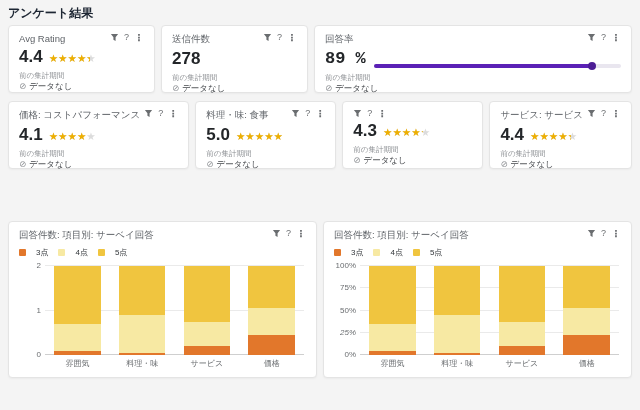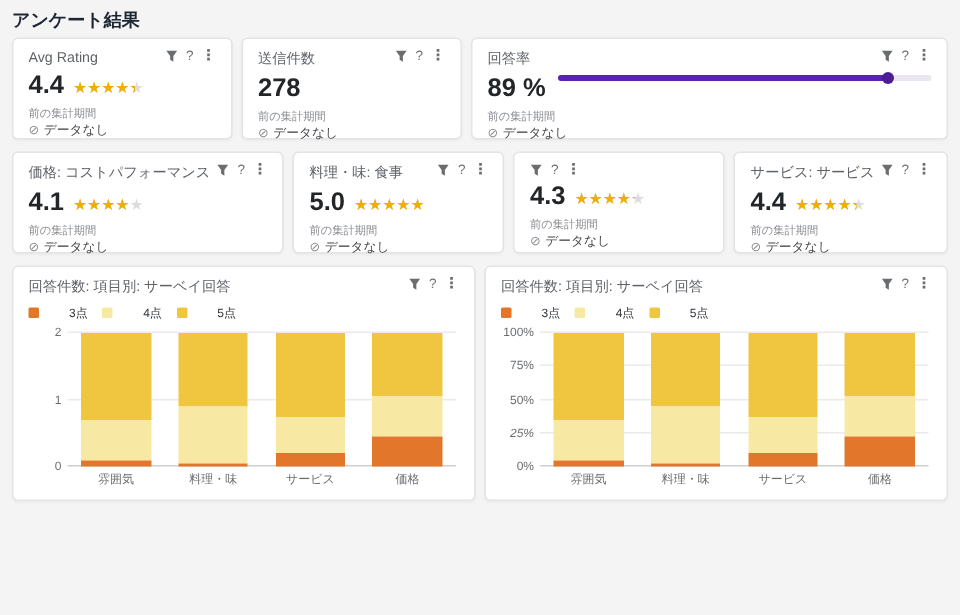--- a/index.html
+++ b/index.html
@@ -24,37 +24,37 @@
   .kpi { height: 68px; }
   .w-sm { width: 147px; flex: none; }
   .w-flex { flex: 1; }
   .card-head { display: flex; justify-content: space-between; align-items: flex-start; gap: 4px; }
   .card-title { font-size: 9.5px; color: #5f6368; white-space: nowrap; overflow: hidden; flex: 1; }
   .icons { display: flex; gap: 5px; align-items: center; color: #6a6d70; flex: none; }
   .icon { font-size: 9px; line-height: 9px; cursor: pointer; }
   .icon svg { display: block; }
   .kebab { font-size: 10px; font-weight: 700; }
   .value-row { display: flex; align-items: baseline; gap: 6px; margin-top: 4px; }
-  .value-row.center { align-items: flex-start; gap: 8px; }
+  .value-row.center { align-items: flex-end; gap: 8px; font-family: Liberation Mono, monospace; }
   .value { font-size: 17px; font-weight: 700; color: #232629; line-height: 18px; }
   .stars { position: relative; display: inline-block; font-size: 10.5px; line-height: 1; }
   .s-base { color: #dcdcdc; }
   .s-fill { position: absolute; left: 0; top: 0; overflow: hidden; white-space: nowrap; color: #eeaf00; }
   .prev { margin-top: 5px; font-size: 7.5px; color: #8a8d91; line-height: 9px; }
   .nodata { margin-top: 1px; font-size: 8.5px; color: #45484c; display: flex; align-items: center; gap: 3px; line-height: 10px; }
   .nodata .slash { color: #8a8d91; font-size: 8.5px; }
   .track { position: relative; flex: 1; height: 4px; background: #e9e6ef; border-radius: 2px; }
   .bar-fill { position: absolute; left: 0; top: 0; height: 4px; border-radius: 2px; background: #5b21b6; }
   .bar-fill::after {
     content: ""; position: absolute; right: -2px; top: -2px;
     width: 8px; height: 8px; border-radius: 50%; background: #4c1d95;
   }
-  .chart-card { height: 157px; display: flex; flex-direction: column; }
+  .chart-card { height: 157px; display: flex; flex-direction: column; margin-top: 44px; }
   .legend { display: flex; gap: 10px; margin: 5px 0 1px; }
-  .legend-item { display: flex; align-items: center; gap: 20px; font-size: 8px; color: #32363a; cursor: pointer; text-align: center; }
+  .legend-item { display: flex; align-items: center; gap: 10px; font-size: 8px; color: #32363a; cursor: pointer; text-align: center; }
   .swatch { width: 7px; height: 7px; border-radius: 1px; }
   .chart-body { position: relative; flex: 1; margin-top: 2px; }
   .plot { position: absolute; left: 26px; right: 2px; top: 5px; bottom: 14px; }
   .gridline { position: absolute; left: 0; right: 0; height: 1px; background: #eaeaea; }
   .gridline.zero { background: #cfcfcf; }
   .ytick {
     position: absolute; left: -26px; width: 22px; text-align: right;
     font-size: 8px; color: #6a6d70; transform: translateY(50%); line-height: 8px;
   }
   .bars { position: absolute; left: 0; right: 0; top: 0; bottom: 0; display: flex; }

